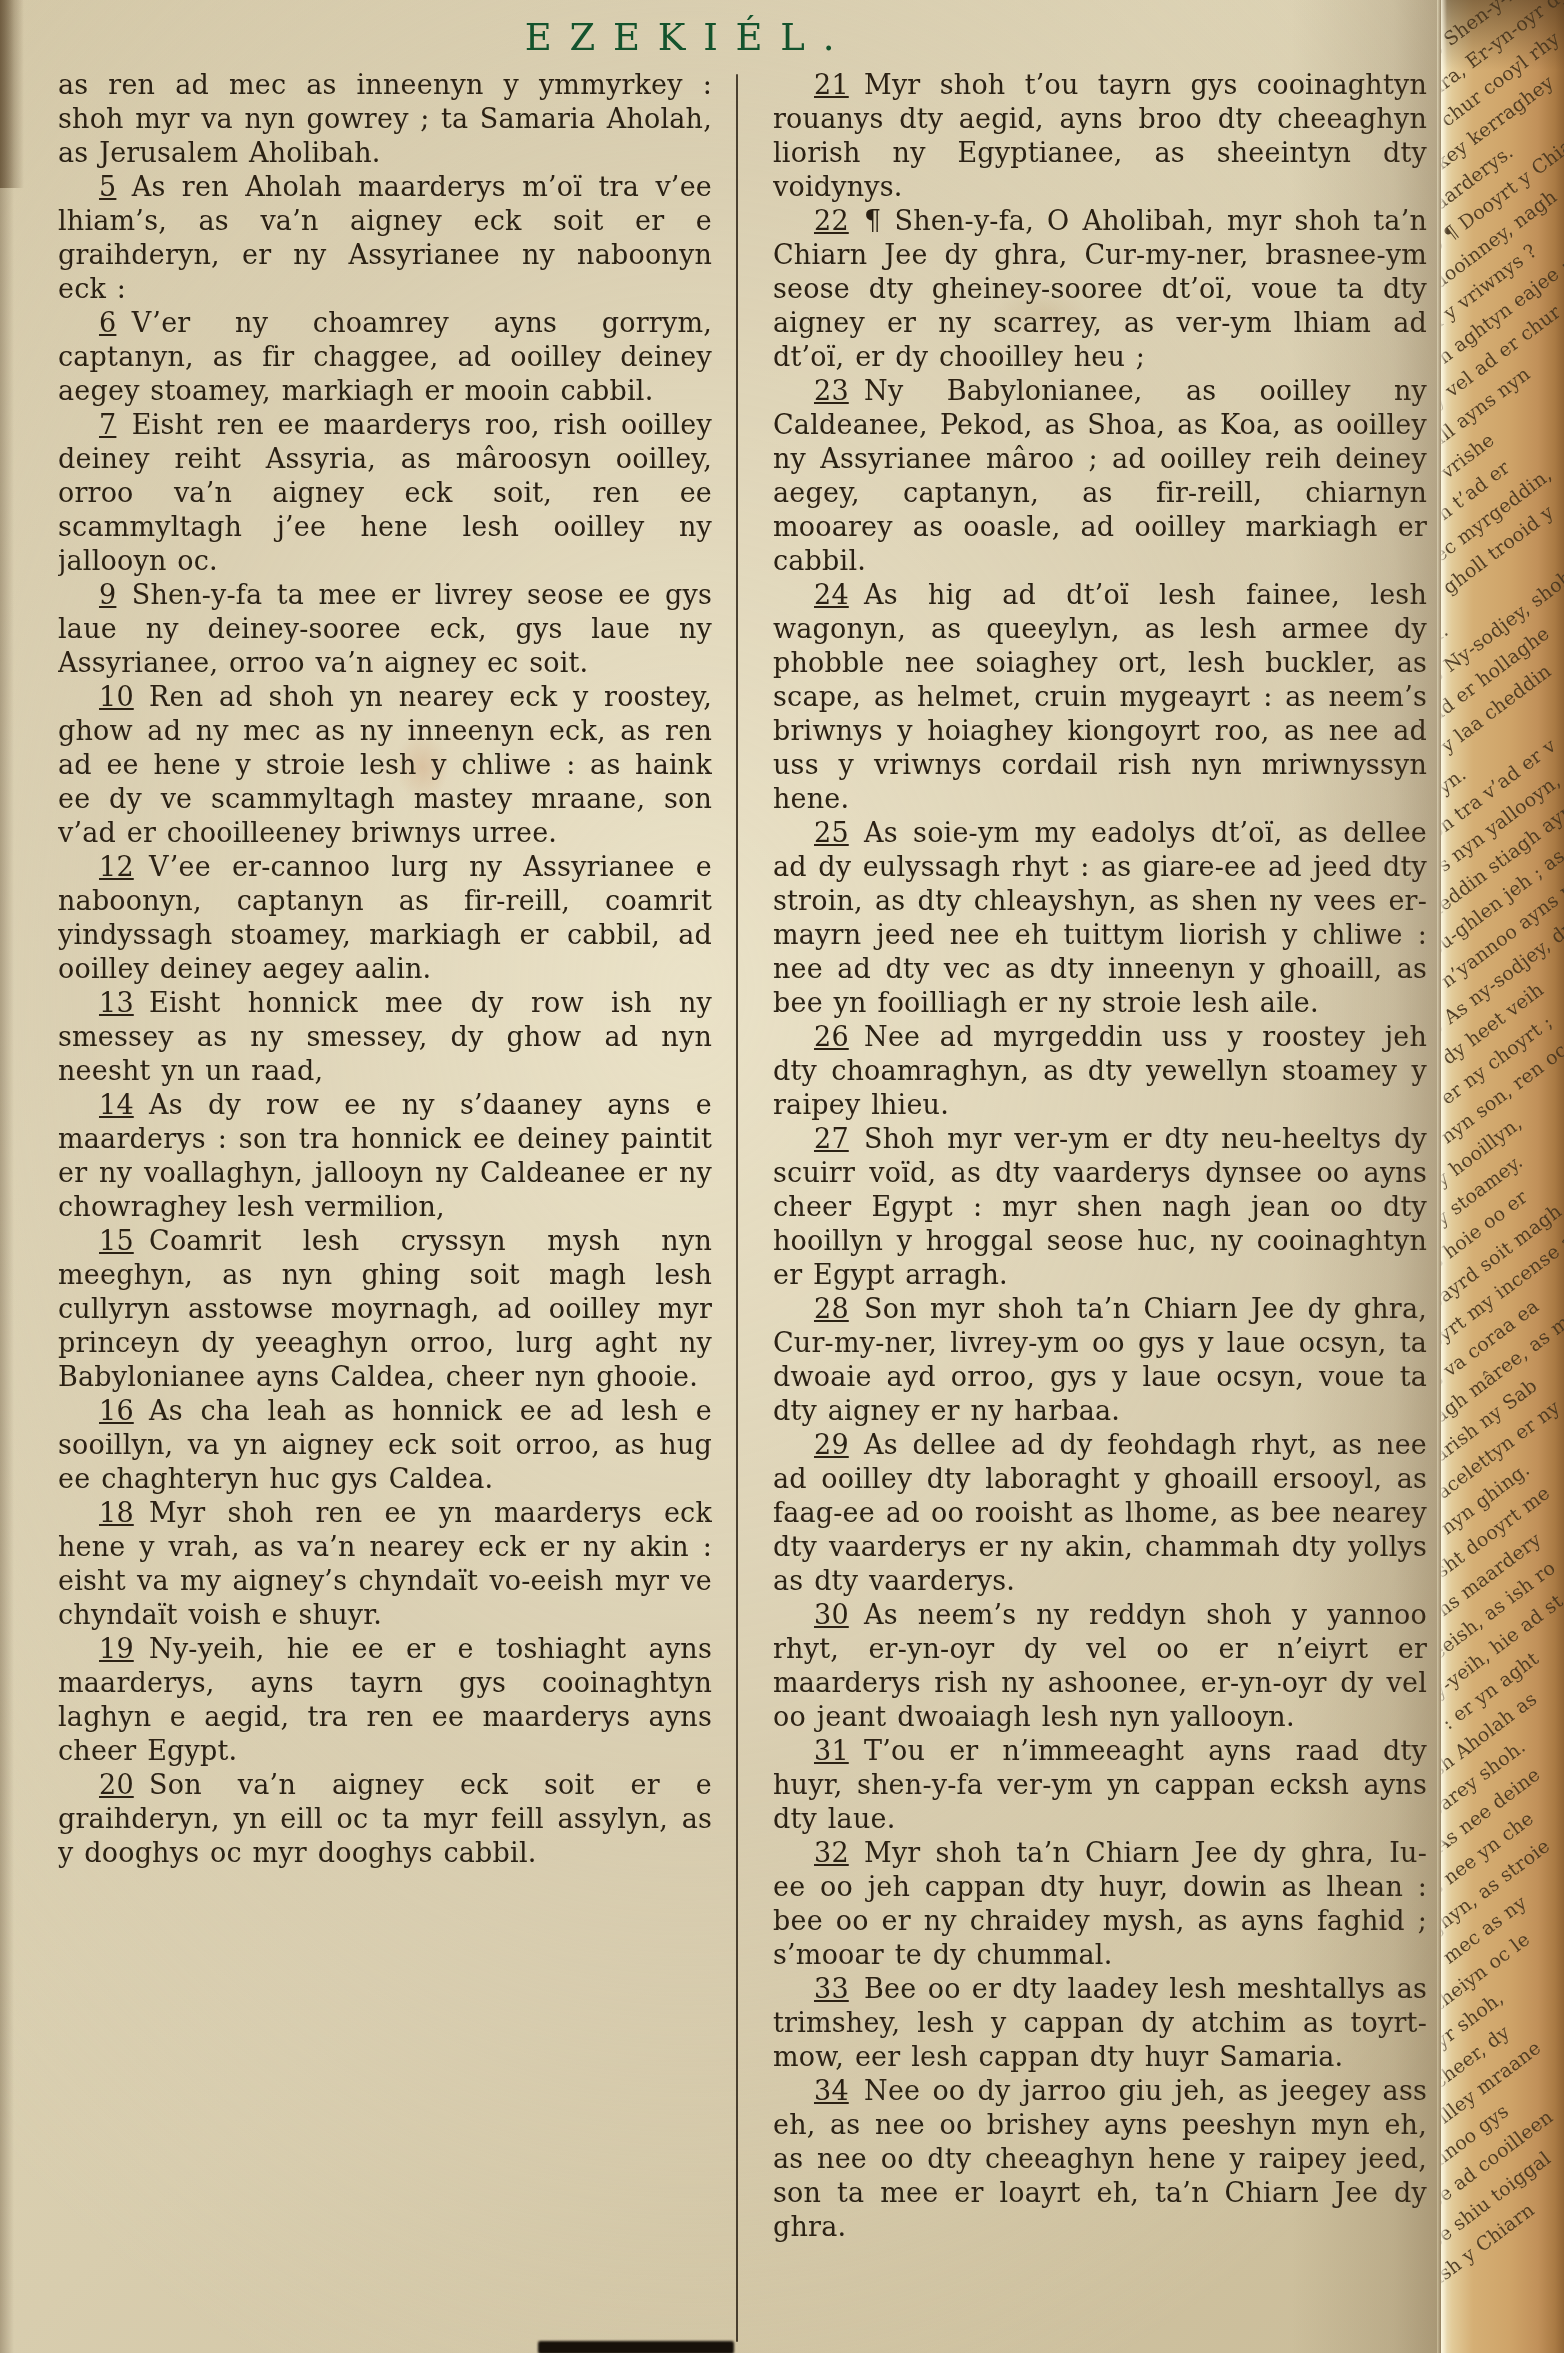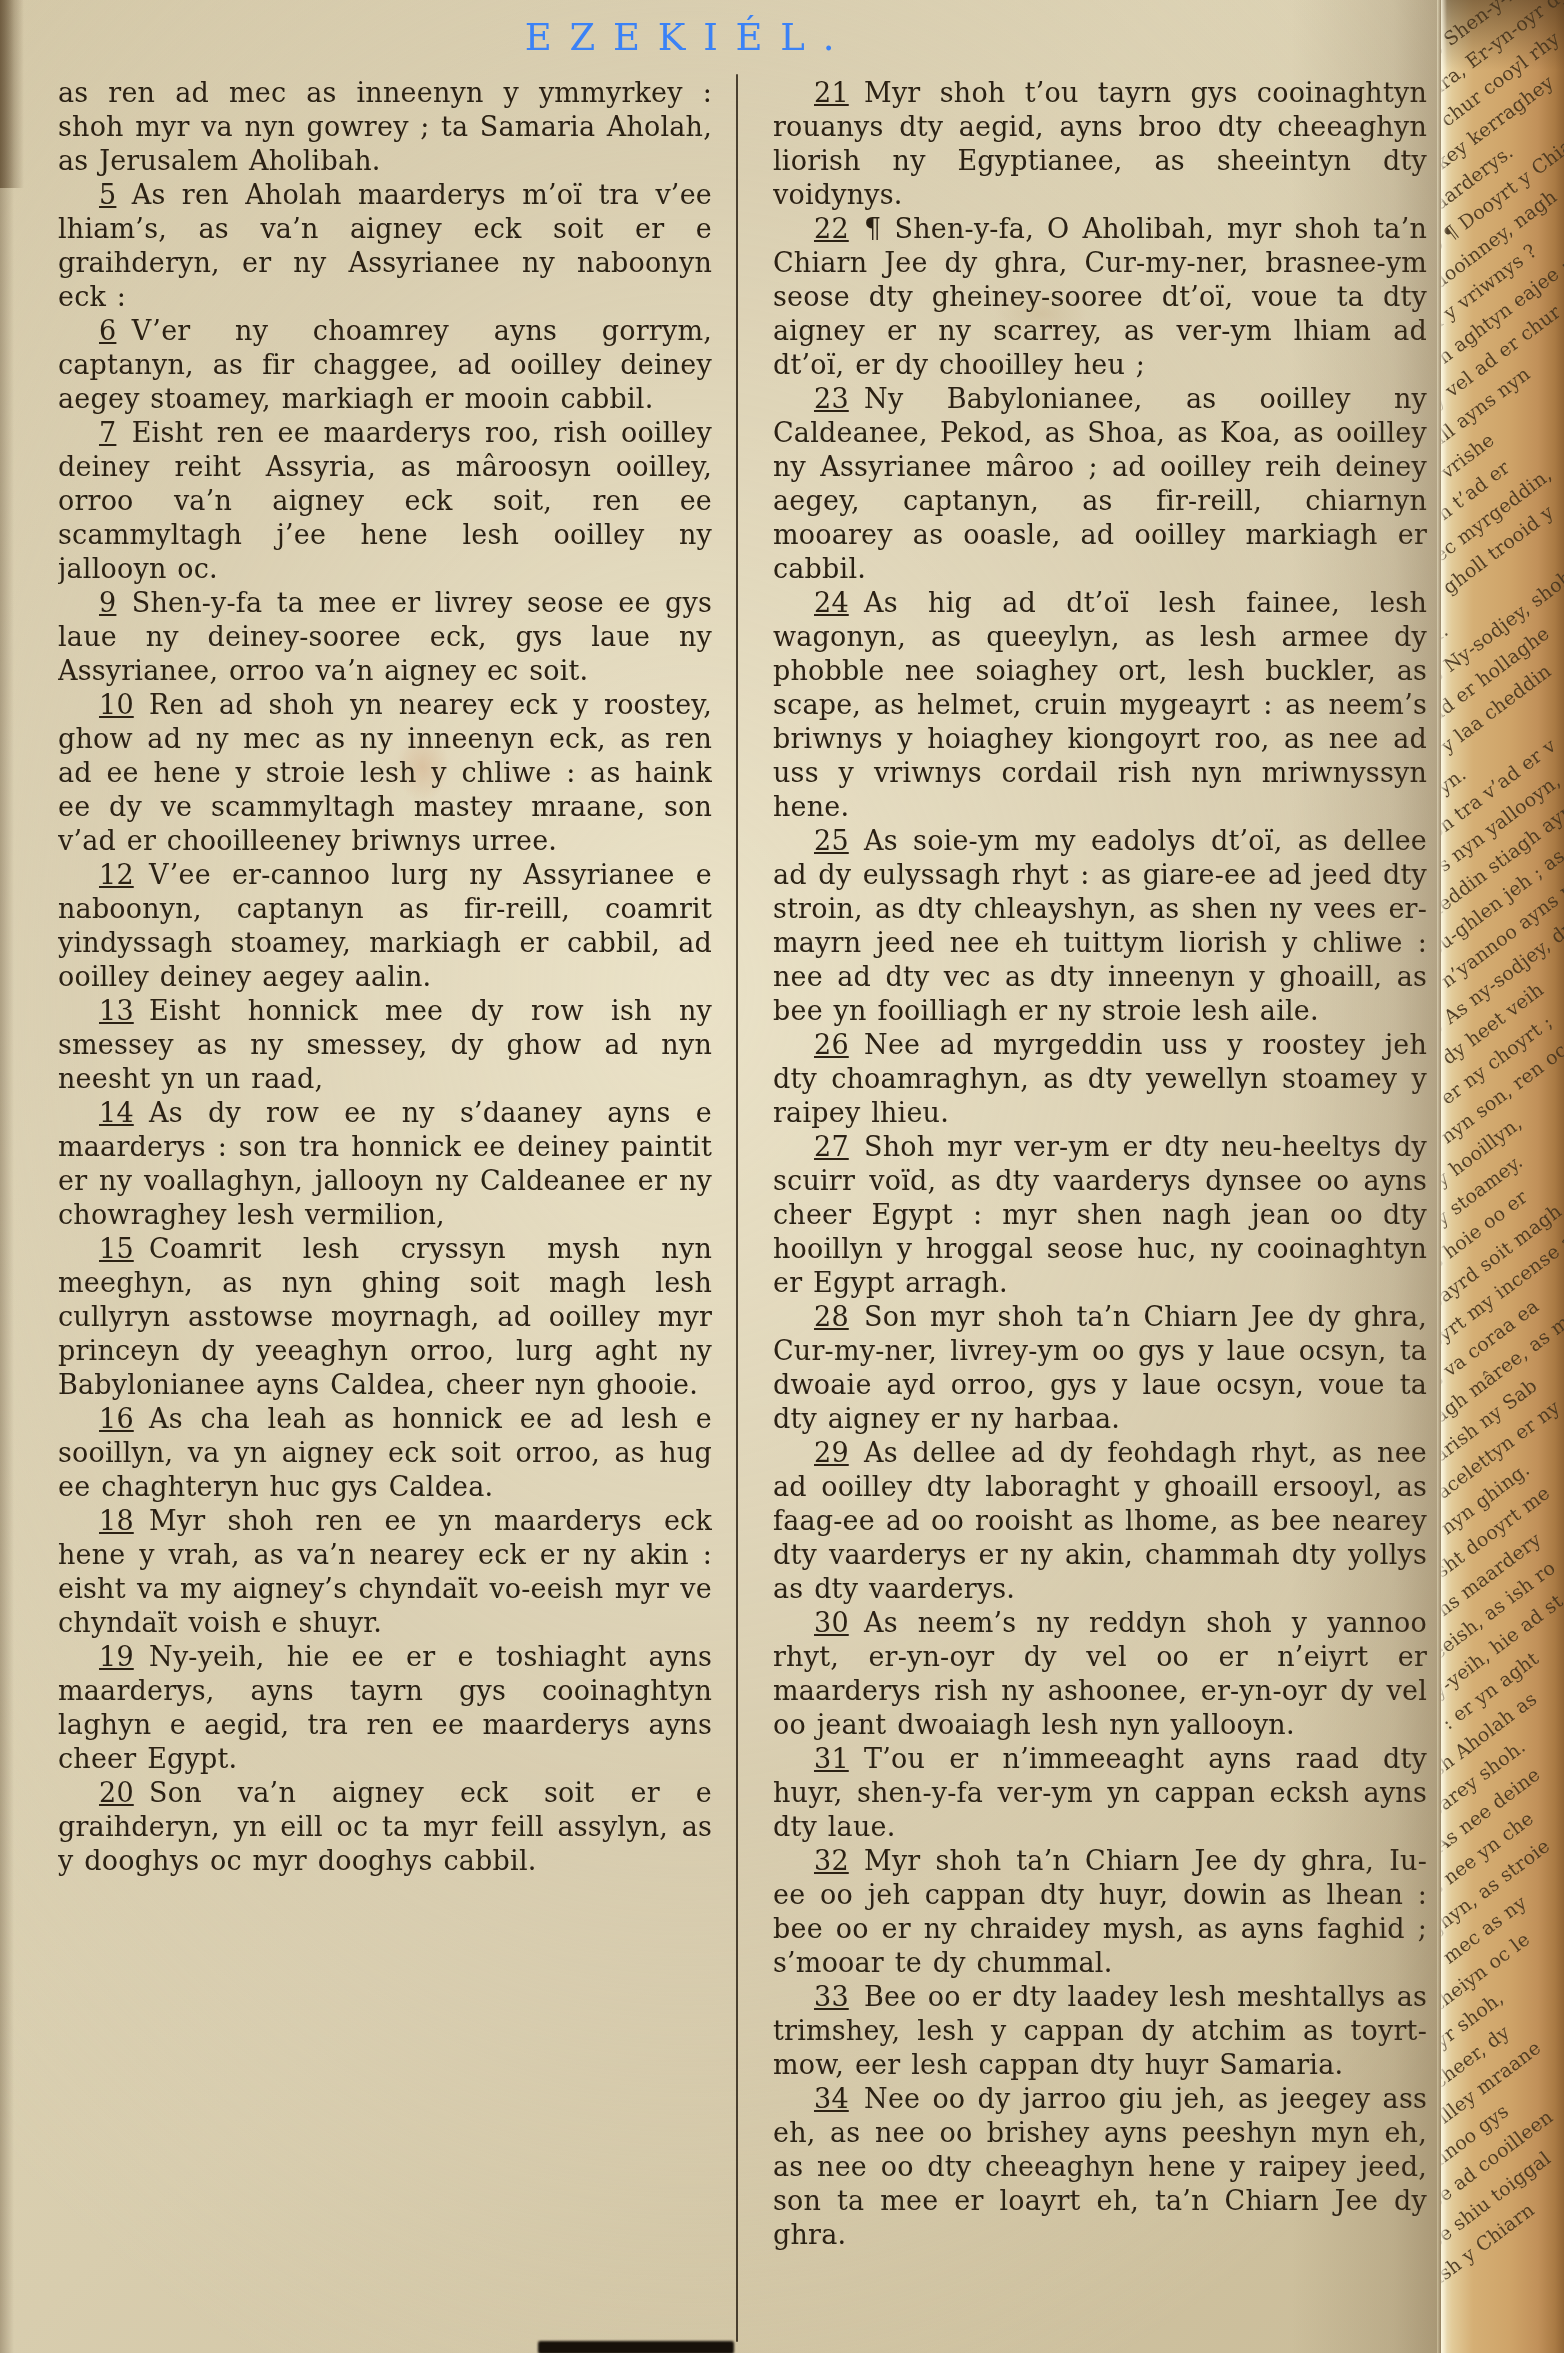--- a/index.html
+++ b/index.html
@@ -10,24 +10,24 @@
       linear-gradient(135deg,#d3c7a6 0%,#ddd3b4 30%,#d8cdae 60%,#c9bb97 100%);
     font-family:"DejaVu Serif","Liberation Serif",serif;
     color:#2b2114;
   }
   .corner-shade{position:absolute;left:0;top:0;width:23.5px;height:188px;
     background:linear-gradient(to right,rgba(94,74,46,.75),rgba(94,74,46,0));}
   .left-edge-shade{position:absolute;left:0;top:0;width:14px;height:2354px;
     background:linear-gradient(to right,rgba(90,70,44,.35),rgba(90,70,44,0));}
   .page-header{
     position:absolute;left:0;top:15.6px;width:1377px;text-align:center;
-    font-size:37px;letter-spacing:.48em;color:#3b82f6;font-weight:400;
+    font-size:37px;letter-spacing:.48em;color:#14532d;font-weight:400;
   }
   .column{
-    position:absolute;top:76px;width:654px;height:2271px;overflow:hidden;
+    position:absolute;top:68px;width:654px;height:2271px;overflow:hidden;
     font-size:27px;line-height:34px;text-align:justify;
     word-spacing:2px;letter-spacing:0.2px;
   }
   .col-left{left:58px;}
   .col-right{left:773px;}
   .verse{margin:0;text-indent:41px;}
   .verse.cont{text-indent:0;}
   .vnum{padding-right:1.6px;text-decoration:underline;}
   .divider{
     position:absolute;left:736px;top:74px;width:2.3px;height:2268px;

